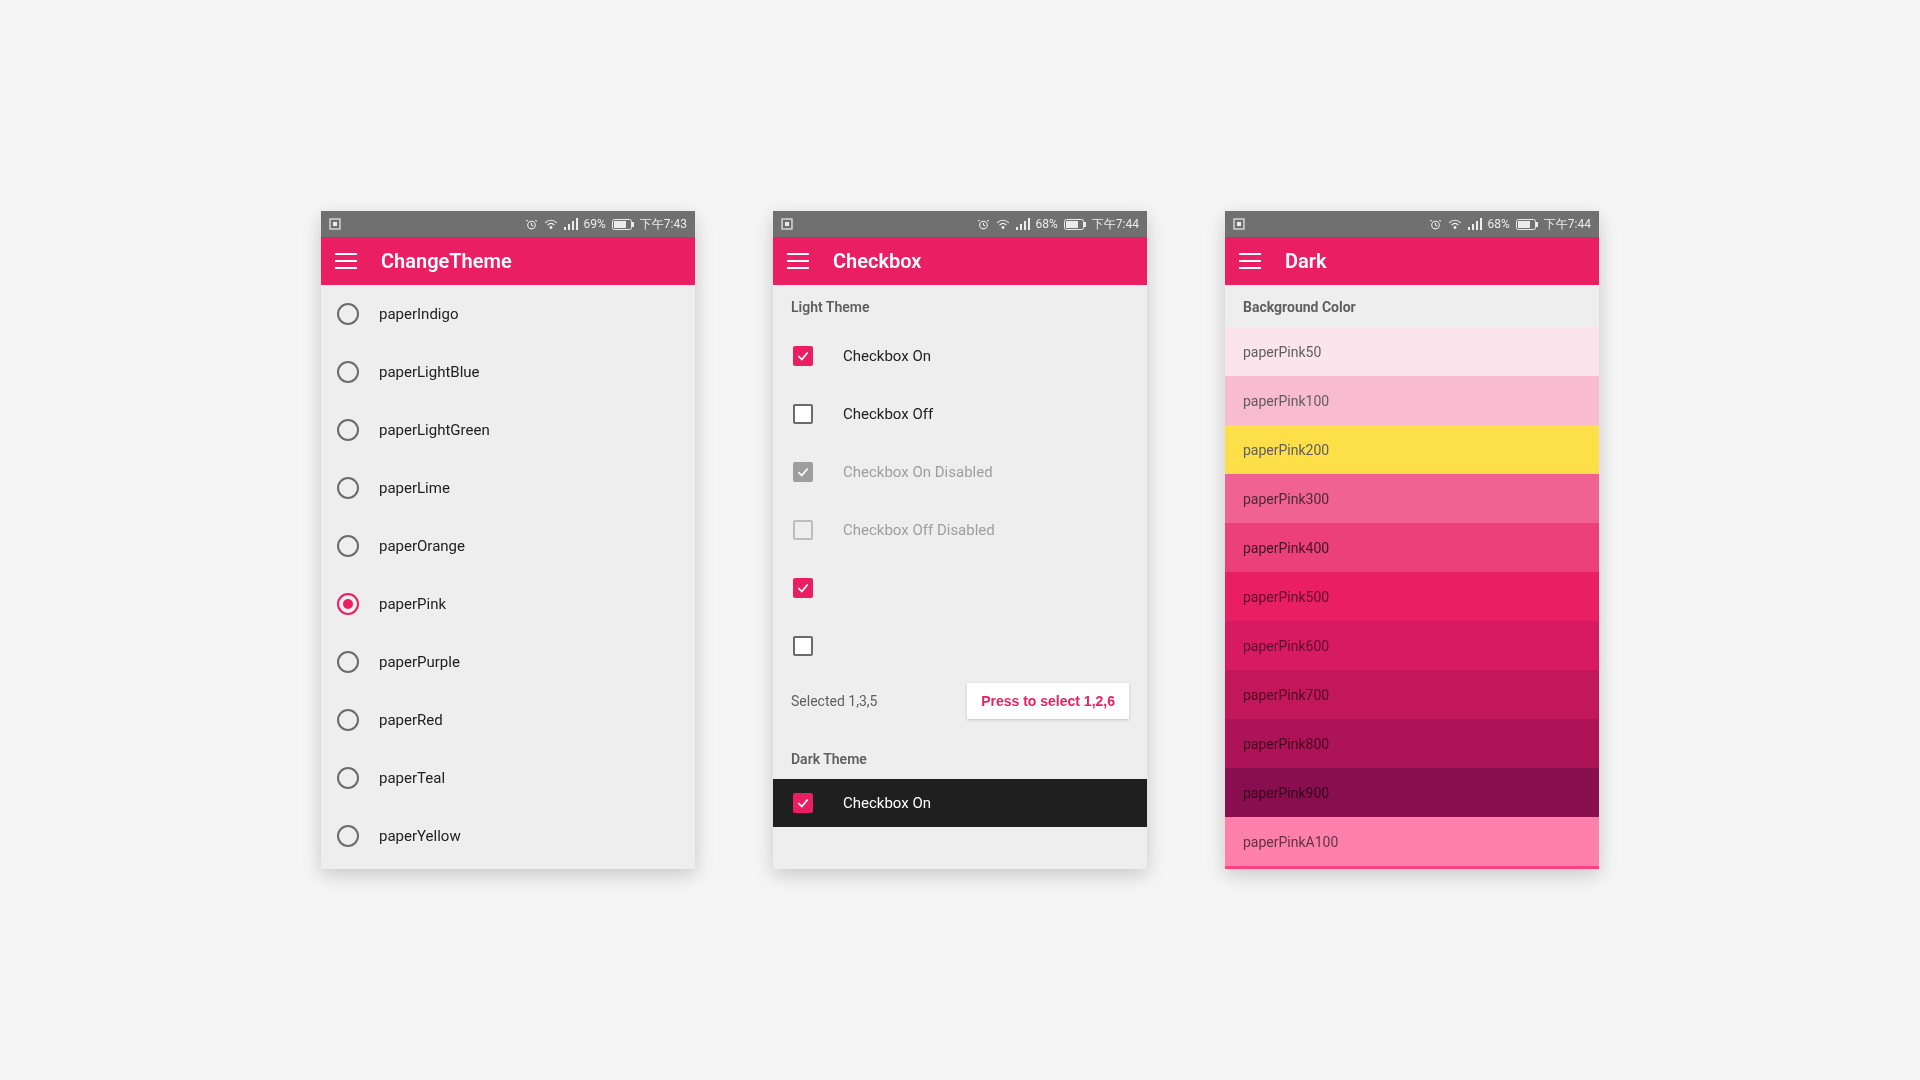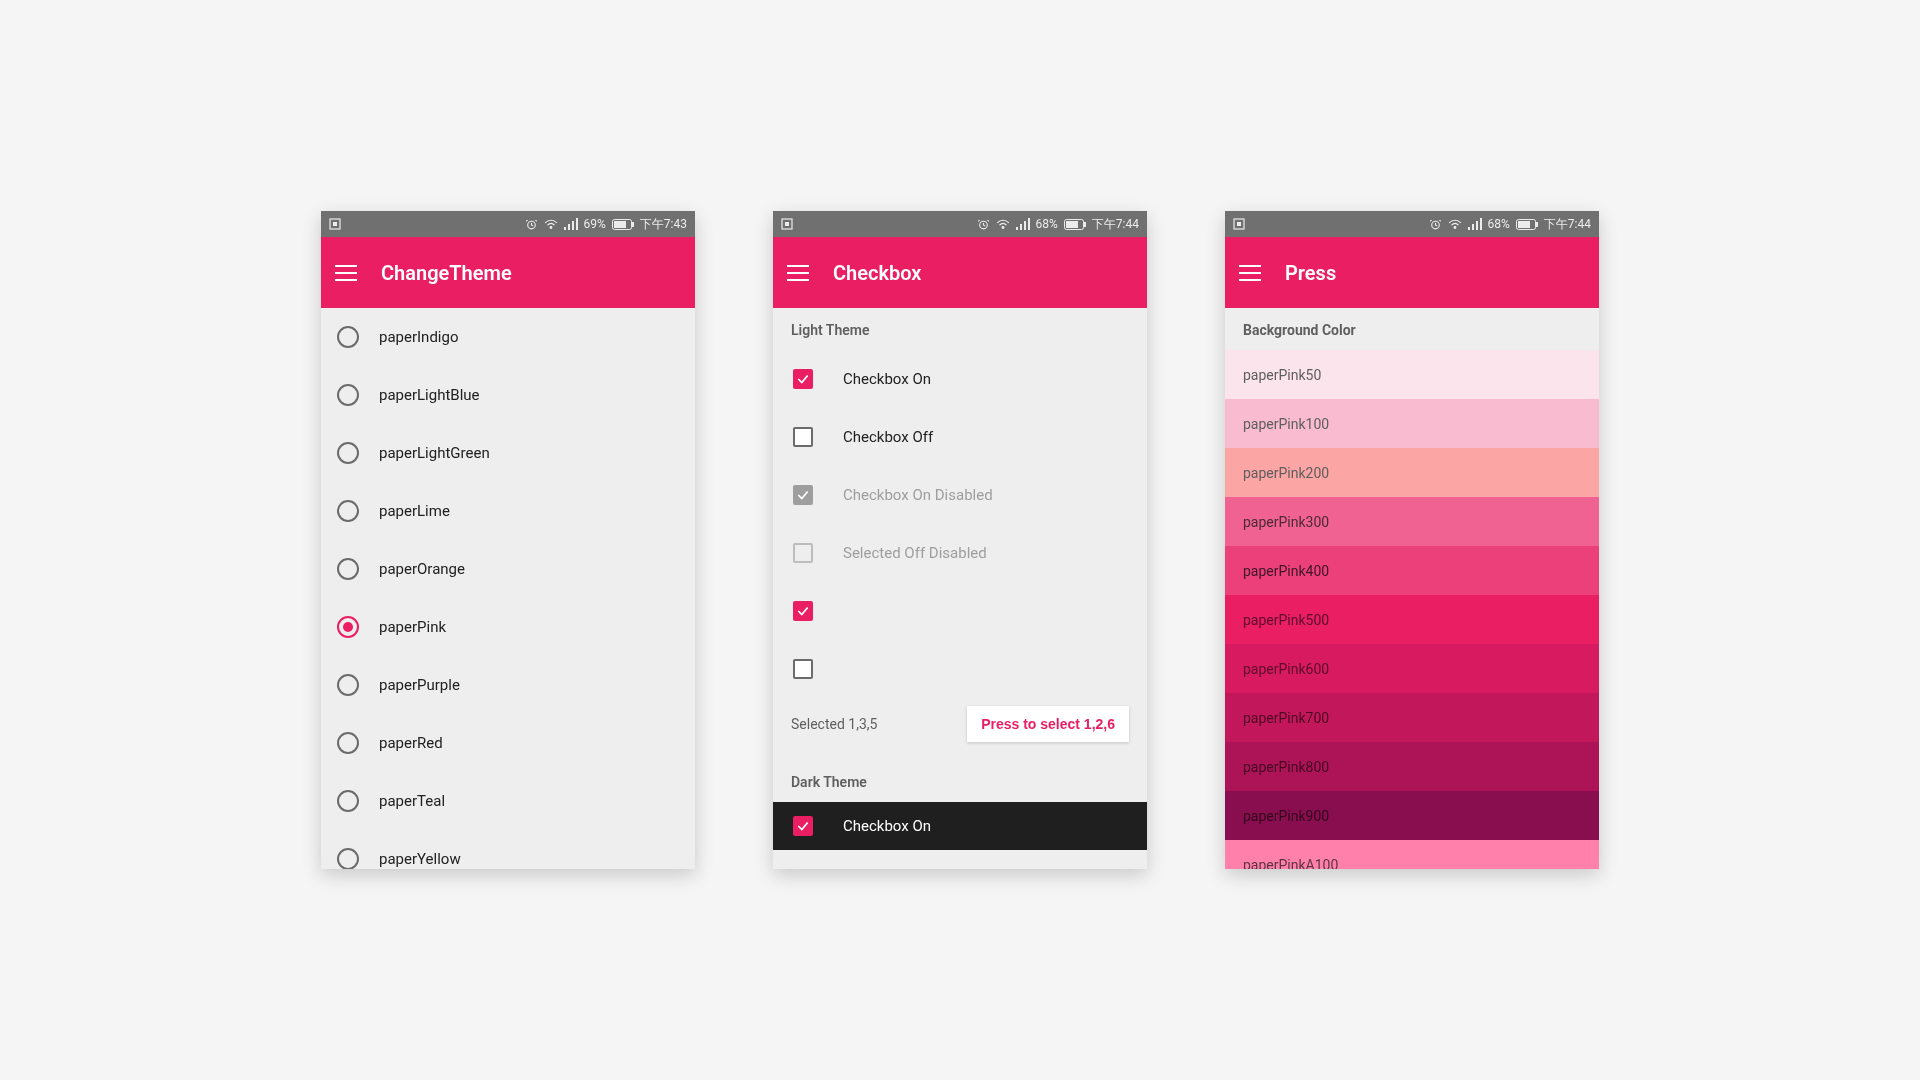--- a/index.html
+++ b/index.html
@@ -28,21 +28,21 @@
     color: #ececec;
     display: flex;
     align-items: center;
     padding: 0 8px;
     font-size: 12px;
     gap: 6px;
   }
   .statusbar .spacer { flex: 1; }
   .statusbar .sb-icon { display:inline-flex; align-items:center; }
   .appbar {
-    height: 71px;
+    height: 48px;
     background: #e91e63;
     color: #fff;
     display: flex;
     align-items: center;
     padding: 0 14px;
     gap: 24px;
   }
   .appbar .title {
     font-size: 20px;
     font-weight: 600;
@@ -282,21 +282,21 @@
         <div class="cb-row disabled">
           <span class="cb checked disabled">
             <svg width="14" height="14" viewBox="0 0 24 24" fill="none" stroke="#fff" stroke-width="3">
               <polyline points="4 12 10 18 20 6"></polyline>
             </svg>
           </span>
           <span class="cb-label">Checkbox On Disabled</span>
         </div>
         <div class="cb-row disabled">
           <span class="cb disabled"></span>
-          <span class="cb-label">Selected Off Disabled</span>
+          <span class="cb-label">Checkbox Off Disabled</span>
         </div>
         <div class="cb-row">
           <span class="cb checked">
             <svg width="14" height="14" viewBox="0 0 24 24" fill="none" stroke="#fff" stroke-width="3">
               <polyline points="4 12 10 18 20 6"></polyline>
             </svg>
           </span>
           <span class="cb-label"></span>
         </div>
         <div class="cb-row">
@@ -360,28 +360,28 @@
         </svg>
       </span>
     <span>下午7:44</span>
   </div>
   <div class="appbar">
     <span class="hamburger">
         <span></span>
         <span></span>
         <span></span>
       </span>
-    <span class="title">Press</span>
+    <span class="title">Dark</span>
   </div>
   <div class="content">
     <div class="swatch-header">Background Color</div>
     <div id="swatch-list">
         <div class="swatch" style="background: rgb(252, 228, 236); color: rgb(94, 94, 94);">paperPink50</div>
         <div class="swatch" style="background: rgb(248, 187, 208); color: rgb(94, 94, 94);">paperPink100</div>
-        <div class="swatch" style="background: #fca5a5; color: rgb(94, 94, 94);">paperPink200</div>
+        <div class="swatch" style="background: #fde047; color: rgb(94, 94, 94);">paperPink200</div>
         <div class="swatch" style="background: rgb(240, 98, 146); color: rgb(75, 42, 54);">paperPink300</div>
         <div class="swatch" style="background: rgb(236, 64, 122); color: rgb(61, 22, 38);">paperPink400</div>
         <div class="swatch" style="background: rgb(233, 30, 99); color: rgb(92, 12, 42);">paperPink500</div>
         <div class="swatch" style="background: rgb(216, 27, 96); color: rgb(92, 12, 42); text-align: right;">paperPink600</div>
         <div class="swatch" style="background: rgb(194, 24, 91); color: rgb(78, 7, 35);">paperPink700</div>
         <div class="swatch" style="background: rgb(173, 20, 87); color: rgb(67, 5, 32);">paperPink800</div>
         <div class="swatch" style="background: rgb(136, 14, 79); color: rgb(51, 5, 29);">paperPink900</div>
         <div class="swatch" style="background: rgb(255, 128, 171); color: rgb(94, 51, 66);">paperPinkA100</div>
         <div class="swatch" style="background: rgb(255, 64, 129); color: rgb(94, 26, 51);">paperPinkA200</div>
       </div>

